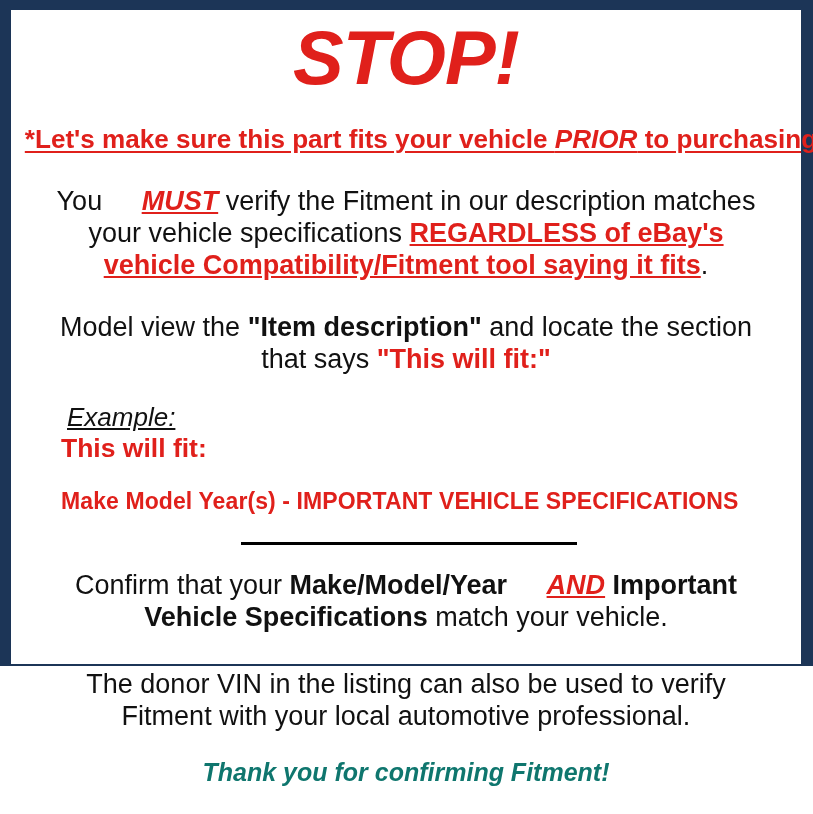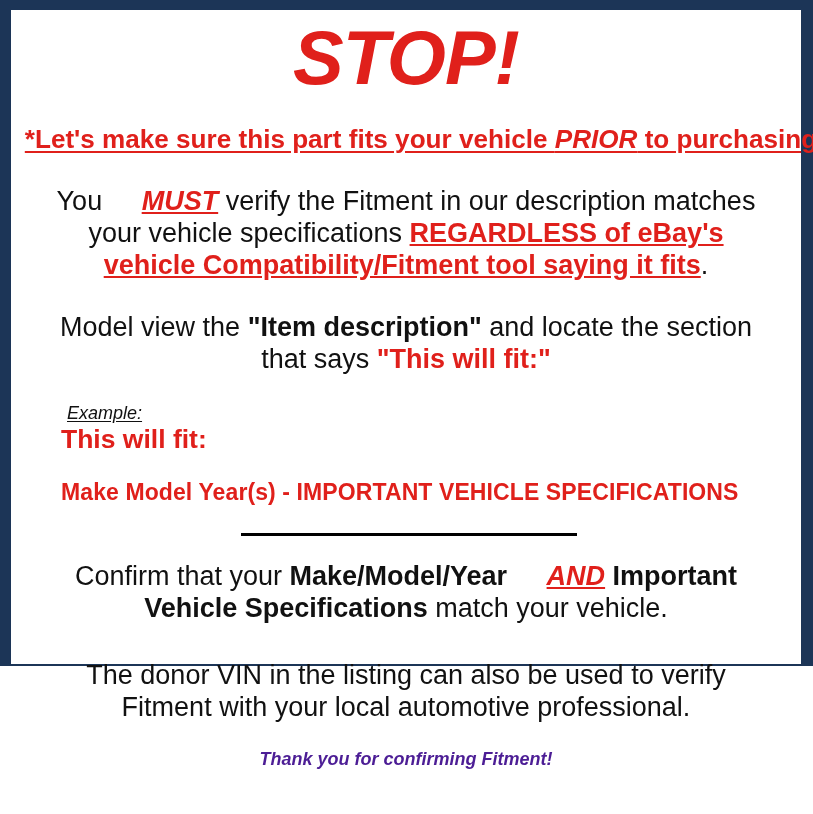--- a/index.html
+++ b/index.html
@@ -113,21 +113,21 @@
 
   
   #example-block {
     text-align: left;
     padding-left: 37px;
     margin-top: 28px;
   }
   #example-label {
     color: #111111;
     font-style: italic;
-    font-size: 18px;
+    font-size: 26px;
     line-height: 1.15;
     text-decoration: underline;
     text-underline-offset: 2px;
     display: inline-block;
     margin-left: 11px;
   }
   #example-fit-line {
     color: #e0201b;
     font-weight: bold;
     font-size: 26.5px;
@@ -153,24 +153,24 @@
     display: block;
     width: 336px;
     height: 0;
     border: 0;
     border-top: 3px solid #000000;
     margin: 0;
   }
 
   
   #thanks-line {
-    color: #4c1d95;
-    font-weight: bold;
-    font-style: italic;
-    font-size: 18px;
+    color: #0f766e;
+    font-weight: bold;
+    font-style: italic;
+    font-size: 25px;
     line-height: 1.15;
     text-align: center;
     margin: 25px 0 0 0;
   }
 </style>
 </head>
 <body>
 
 <div id="notice-card">
   <div class="inner">

